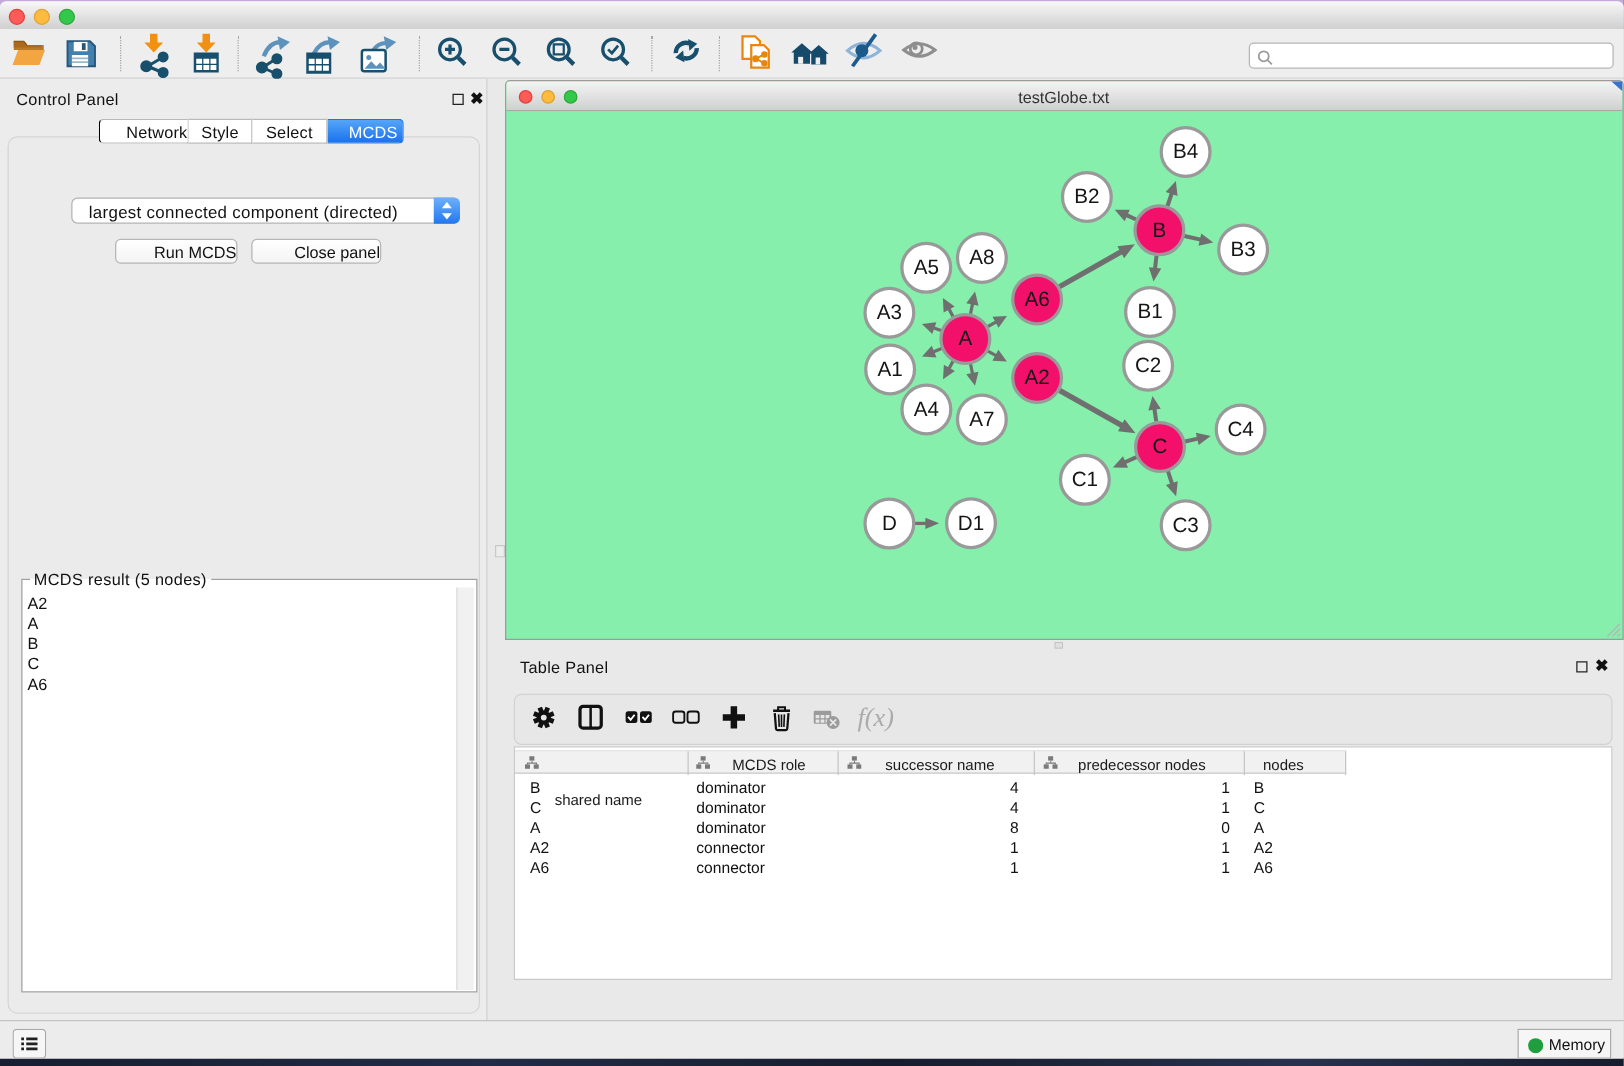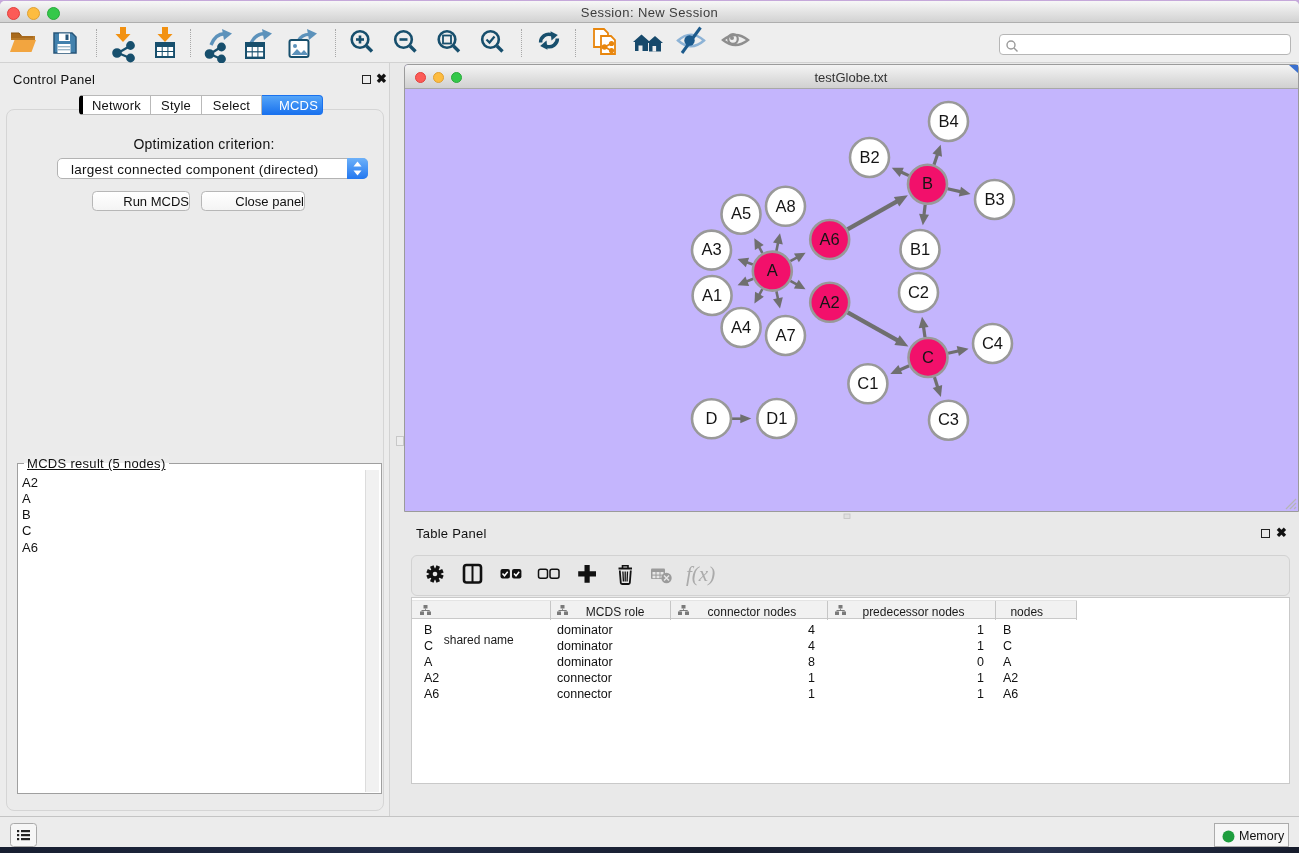--- a/index.html
+++ b/index.html
@@ -13,40 +13,40 @@
 #toolbar { left:0; top:22px; width:1299px; height:40px; background:#eeeeee; border-bottom:1px solid #d2d2d2; }
 .sep { position:absolute; top:6px; height:28px; width:0; border-left:1px dotted #a8a8a8; }
 #search { position:absolute; left:999px; top:11px; width:292px; height:21px; background:#fff;
   border:1px solid #b6b6b6; border-radius:4px; }
 .ptext { position:absolute; font-size:13px; color:#111; white-space:nowrap; letter-spacing:0.25px; }
 .floatbox { position:absolute; width:9px; height:9px; border:1.6px solid #222; }
 .closex { position:absolute; font-size:13px; font-weight:bold; color:#111; }
 .tabs { position:absolute; display:flex; height:20px; }
 .tab { height:20px; line-height:19px; font-size:13px; text-align:center; color:#111; letter-spacing:0.2px;
   background:#fff; border:1px solid #b9b9b9; border-left:none; }
-.tab.first { border-left:4px solid #000000; border-radius:4px 0 0 4px; }
+.tab.first { border-left:1px solid #000000; border-radius:4px 0 0 4px;text-align:right; }
 .tab.last { border-radius:0 4px 4px 0;padding-left:13px; }
 .tab.sel { background:linear-gradient(#55a5f8,#1a72ee); color:#fff; border-color:#1a72ee; }
 #cpanel { left:6px; top:108px; width:378px; height:702px; background:#ebebeb;
   border:1px solid #d5d5d5; border-radius:8px; }
 #dropdown { position:absolute; left:43px; top:157px; width:311px; height:21px; background:#fff;
   border:1px solid #b3b3b3; border-radius:5px;margin-left:14px; }
 #ddcap { position:absolute; right:-1px; top:-1px; width:21px; height:21px; border-radius:0 5px 5px 0;
   background:linear-gradient(#6db1f9,#2277f0); }
 .btn { position:absolute; height:20px; background:linear-gradient(#ffffff,#f4f4f4); border:1px solid #b7b7b7;
   border-radius:4.5px; font-size:13px; color:#111; text-align:right; line-height:19px; }
 #fieldset { position:absolute; left:17px; top:462px; width:365px; height:331px; background:#fff;
   border:1px solid #9f9f9f; }
 #legend { position:absolute; left:6px; top:-8px; font-size:13px; color:#111; padding:0 3px; letter-spacing:0.3px;
-  background:linear-gradient(#ececec 46%,#ffffff 46%);text-decoration:underline; }
+  background:linear-gradient(#ececec 46%,#ffffff 46%); }
 #scrolltrack { position:absolute; right:2px; top:6px; width:14px; height:322px; background:#f1f1f1;
   border-left:1px solid #dcdcdc; }
 .li { position:absolute; left:4px; font-size:13px; color:#111; }
 #rightbg { left:389px; top:62px; width:910px; height:754px; background:#e9e9e9; border-left:1px solid #d2d2d2; }
-#netwin { left:403.5px; top:63px; width:895px; height:447.5px; background:#c4b5fd; border:1px solid #9b9b9b;
+#netwin { left:403.5px; top:63px; width:895px; height:447.5px; background:#86efac; border:1px solid #9b9b9b;
   border-radius:4px 4px 0 0; }
 #nettitle { position:absolute; left:0; top:0; width:100%; height:24px; border-radius:3px 3px 0 0;
   background:linear-gradient(#f4f4f4,#d0d0d0); border-bottom:1px solid #a8a8a8; }
 #nettitle .t { position:absolute; width:100%; text-align:center; top:5px; font-size:13px; color:#333; }
 #statusbar { left:0; top:815px; width:1299px; height:31px; background:#ececec; border-top:1px solid #c4c4c4; }
 #memory { position:absolute; left:1214px; top:6px; width:75px; height:24px; background:#f6f6f6;
   border:1px solid #ababab; font-size:12.5px; color:#111; }
 #tptoolbar { left:411px; top:554px; width:879px; height:41px; background:#e7e7e7;
   border:1px solid #d2d2d2; border-radius:6px; }
 #ttable { left:411px; top:596px; width:879px; height:187px; background:#fff; border:1px solid #c9c9c9; }
@@ -55,21 +55,20 @@
 .hcell { position:absolute; top:0; height:19px; border-right:1px solid #c6c6c6; }
 .hlabel { position:absolute; top:3.5px; width:100%; text-align:center; font-size:12px; color:#1a1a1a; }
 .trow { position:absolute; font-size:12.5px; color:#111; }
 </style></head><body>
 <div class="abs" id="deskTop"></div>
 <div class="abs" id="app">
   <div class="abs" id="titlebar">
     <div class="light" style="left:7px;background:#fc5b57;border:0.5px solid #e2403c;"></div>
     <div class="light" style="left:27px;background:#fdbc40;border:0.5px solid #e0a032;"></div>
     <div class="light" style="left:47px;background:#34c84a;border:0.5px solid #2aa93b;"></div>
-    <div class="t">Session: New Session</div>
   </div>
   <div class="abs" id="toolbar">
     <div class="sep" style="left:96px"></div>
       <div class="sep" style="left:190px"></div>
     <div class="sep" style="left:335px"></div>
       <div class="sep" style="left:521px"></div>
     <div class="sep" style="left:575px"></div>
     <svg style="position:absolute;left:0;top:0" width="780" height="40" viewBox="0 0 780 40">
 
       <g transform="translate(10,8)">
@@ -221,21 +220,20 @@
   <div class="abs" id="rightbg"></div>
   <div class="abs" id="cpanel"></div>
 
   <div class="tabs" style="left:79px;top:94px;">
     <div class="tab first" style="width:72px;">Network</div>
     <div class="tab" style="width:51px;">Style</div>
     <div class="tab" style="width:60px;">Select</div>
     <div class="tab sel last" style="width:61px;">MCDS</div>
   </div>
 
-  <div class="ptext" style="left:9px;top:135px;width:390px;text-align:center;font-size:14px;">Optimization criterion:</div>
   <div id="dropdown">
     <div class="ptext" style="left:13px;top:2.5px;font-size:13.5px;">largest connected component (directed)</div>
     <div id="ddcap">
       <svg width="21" height="21" viewBox="0 0 21 21">
         <path d="M10.5 3.5 l4 5 h-8 z" fill="#fff"></path>
         <path d="M10.5 17.5 l4 -5 h-8 z" fill="#fff"></path>
       </svg>
     </div>
   </div>
   <div class="btn" style="left:92px;top:190px;width:98px;">Run MCDS</div>
@@ -413,21 +411,21 @@
 
   <div class="abs" id="ttable">
     <div id="thead">
       <div class="hcell" style="left:0;width:138.5px;">
           <div class="hlabel" style="left:0;padding-right:4px;margin-top:28px;">shared name</div>
         </div>
       <div class="hcell" style="left:138.5px;width:120.4px;">
           <div class="hlabel" style="left:0;padding-left:10px;">MCDS role</div>
         </div>
       <div class="hcell" style="left:258.9px;width:157.1px;">
-          <div class="hlabel" style="left:0;padding-left:6px;">connector nodes</div>
+          <div class="hlabel" style="left:0;padding-left:6px;">successor name</div>
         </div>
       <div class="hcell" style="left:416px;width:168px;">
           <div class="hlabel" style="left:0;padding-left:4px;">predecessor nodes</div>
         </div>
       <div class="hcell" style="left:584px;width:80.5px;">
           <div class="hlabel" style="left:0;padding-right:18px;">nodes</div>
         </div>
       <svg style="position:absolute;left:0;top:0" width="665" height="19">
         <g transform="translate(8,4)" fill="#7a7a7a">
             <rect x="3.5" y="0" width="4" height="3.5"></rect>

